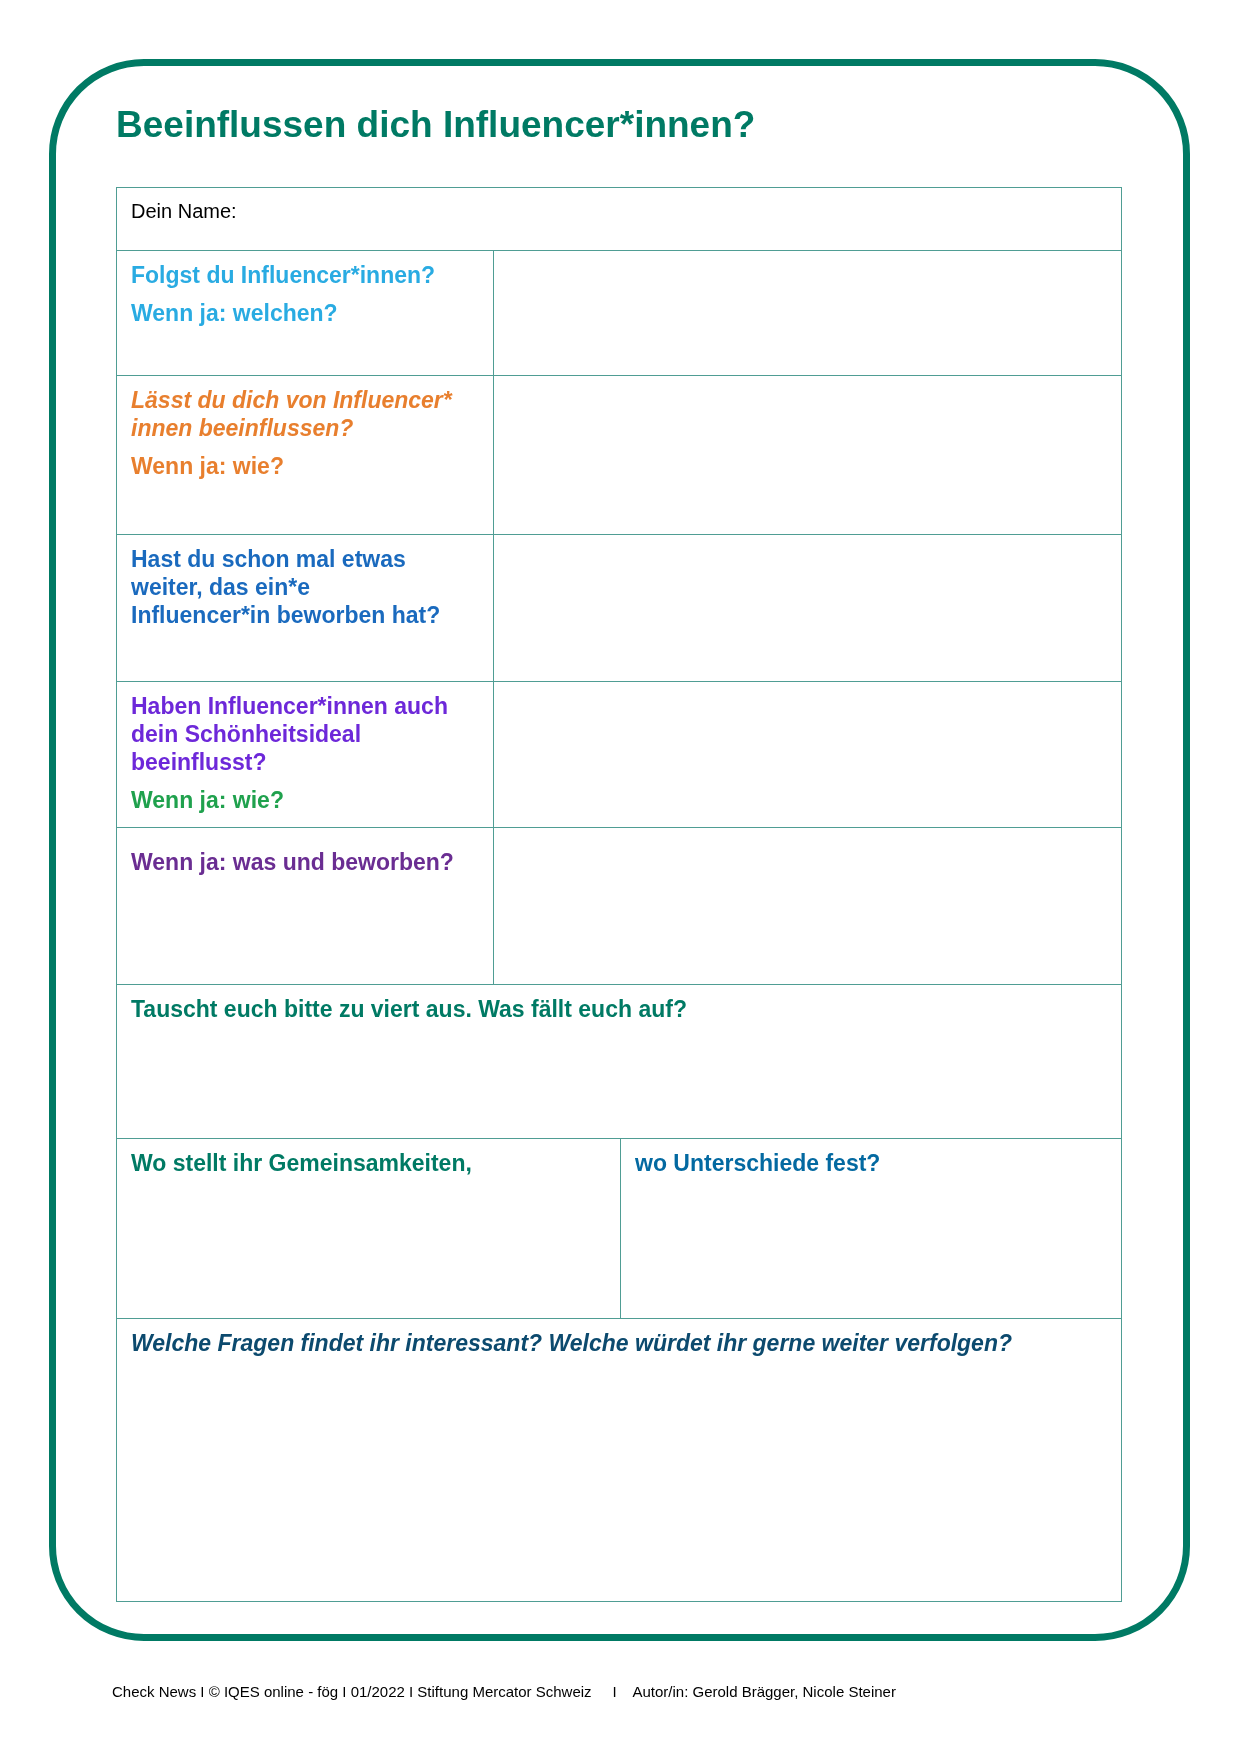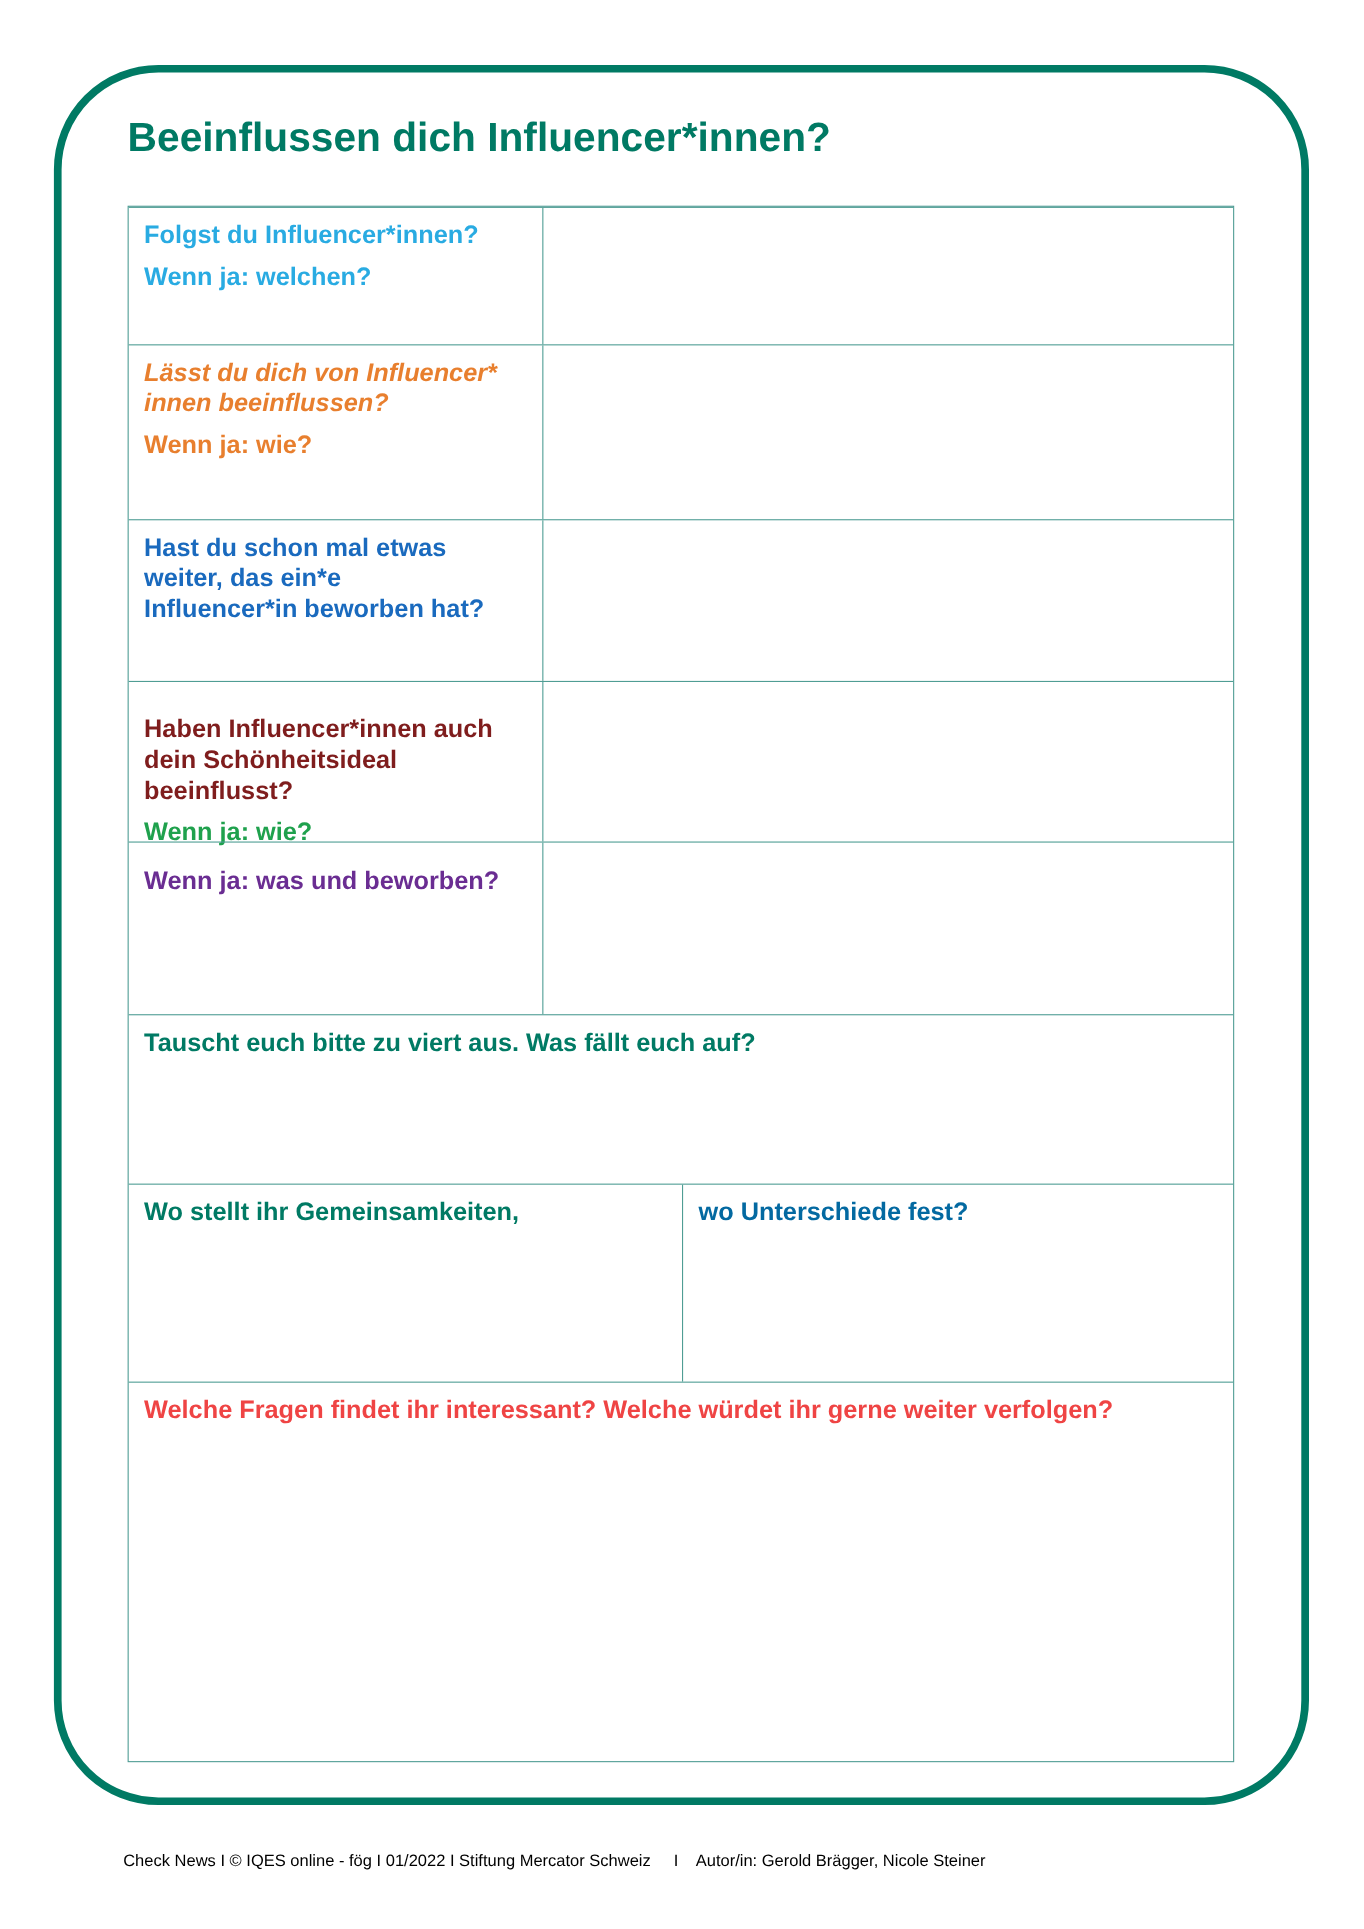--- a/index.html
+++ b/index.html
@@ -49,20 +49,25 @@
 <body>
 
 <div class="page">
 
   <div class="frame"></div>
 
   <div class="title" style="color: rgb(0, 122, 100);">Beeinflussen dich Influencer*innen?</div>
 
   <div class="qtable">
 
+    <div class="row first r1">
+      <div class="cell full">
+        <span class="name-label">Dein Name:</span>
+      </div>
+    </div>
 
     <div class="row r2">
       <div class="cell qcell">
         <p class="q" style="color: rgb(41, 171, 226);">Folgst du Influencer*innen?</p>
         <p class="q wennja" style="color: rgb(41, 171, 226);">Wenn ja: welchen?</p>
       </div>
       <div class="cell acell"></div>
     </div>
 
     <div class="row r3">
@@ -78,21 +83,21 @@
       <div class="cell qcell">
         <p class="q" style="color: rgb(26, 106, 190);">Hast du schon mal etwas
 weiter, das ein*e
 Influencer*in beworben hat?</p>
       </div>
       <div class="cell acell"></div>
     </div>
 
     <div class="row r5">
       <div class="cell qcell">
-        <p class="q" style="color: #7f1d1d; margin-top: 18px;">Haben Influencer*innen auch
+        <p class="q" style="color: #6d28d9;">Haben Influencer*innen auch
 dein Schönheitsideal
 beeinflusst?</p>
         <p class="q wennja" style="color: rgb(31, 161, 77);">Wenn ja: wie?</p>
       </div>
       <div class="cell acell"></div>
     </div>
 
     <div class="row r6">
       <div class="cell qcell">
         <p class="q wennja" style="color: rgb(106, 45, 146);">Wenn ja: was und beworben?</p>
@@ -110,21 +115,21 @@
       <div class="cell c8l">
         <p class="q" style="color: rgb(0, 122, 100);">Wo stellt ihr Gemeinsamkeiten,</p>
       </div>
       <div class="cell c8r">
         <p class="q" style="color: #0369a1;">wo Unterschiede fest?</p>
       </div>
     </div>
 
     <div class="row r9">
       <div class="cell full">
-        <p class="q" style="color: #ef4444;">Welche Fragen findet ihr interessant? Welche würdet ihr gerne weiter verfolgen?</p>
+        <p class="q" style="color: #0c4a6e; font-style: italic;">Welche Fragen findet ihr interessant? Welche würdet ihr gerne weiter verfolgen?</p>
       </div>
     </div>
 
   </div>
 
   <div class="footer">Check News I © IQES online - fög I 01/2022 I Stiftung Mercator Schweiz     I    Autor/in: Gerold Brägger, Nicole Steiner</div>
 
 </div>
 
 </body></html>

